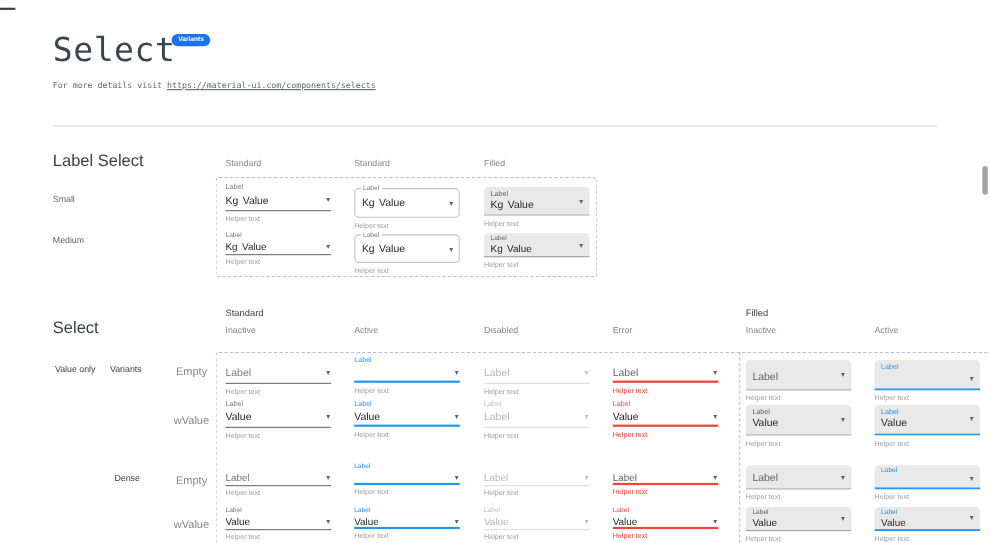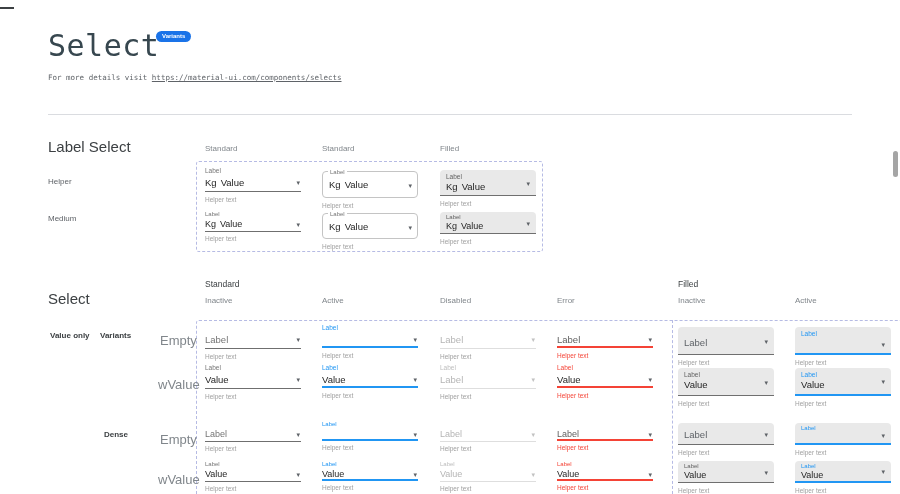--- a/index.html
+++ b/index.html
@@ -17,22 +17,22 @@
               color:#5f6368; }
   .subtitle a { color:#5f6368; text-decoration:underline; }
   .divider { left:48px; top:114px; width:804px; height:1px; background:#dadce0; }
   .scroll-thumb { right:2px; top:151px; width:5px; height:26px; background:#a5a5a5; border-radius:3px; }
 
   
   .h-section { font-size:15px; color:#3c4043; }
   .col-head { font-size:8px; color:#80868b; }
   .group-head { font-size:8.5px; color:#3c4043; }
   .row-label { font-size:8px; color:#5f6368; }
-  .row-label-strong { font-size:8px; color:#3c4043; font-weight:bold; }
-  .row-label-dim { font-size:13px; color:#80868b; }
+  .row-label-strong { font-size:8px; color:#3c4043; font-weight:normal; }
+  .row-label-dim { font-size:10px; color:#80868b; }
 
   
   .dash { border:1px dashed #b6bbe4; border-radius:3px; }
   .dash-v { border-left:1px dashed #b6bbe4; width:0; }
 
   
   .scell { position:absolute; width:96px; }
   .scell .sl { height:8px; font-size:6.5px; line-height:8px; color:#757575; }
   .scell .sv { position:relative; height:17px; line-height:15px; font-size:9.5px; color:#1f1f1f;
                border-bottom:1px solid #6f6f6f; }
@@ -92,21 +92,21 @@
   <span>For more details visit</span>
   <a href="#">https://material-ui.com/components/selects</a>
 </div>
 <div class="abs divider"></div>
 <div class="abs scroll-thumb"></div>
 
 <div class="abs h-section" style="left:48px;top:138px">Label Select</div>
 <div class="abs col-head" style="left:205px;top:144px">Standard</div>
 <div class="abs col-head" style="left:322px;top:144px">Standard</div>
 <div class="abs col-head" style="left:440px;top:144px">Filled</div>
-<div class="abs row-label" style="left:48px;top:177px">Helper</div>
+<div class="abs row-label" style="left:48px;top:177px">Small</div>
 <div class="abs row-label" style="left:48px;top:214px">Medium</div>
 <div class="abs dash" style="left:196px;top:161px;width:347px;height:91px"></div>
 
 <div class="scell" style="left:205px;top:167px">
   <div class="sl">Label</div>
   <div class="sv">
     <span class="adorn">Kg</span><span>Value</span>
     <span class="arrow">▾</span>
   </div>
   <div class="helper">Helper text</div>

